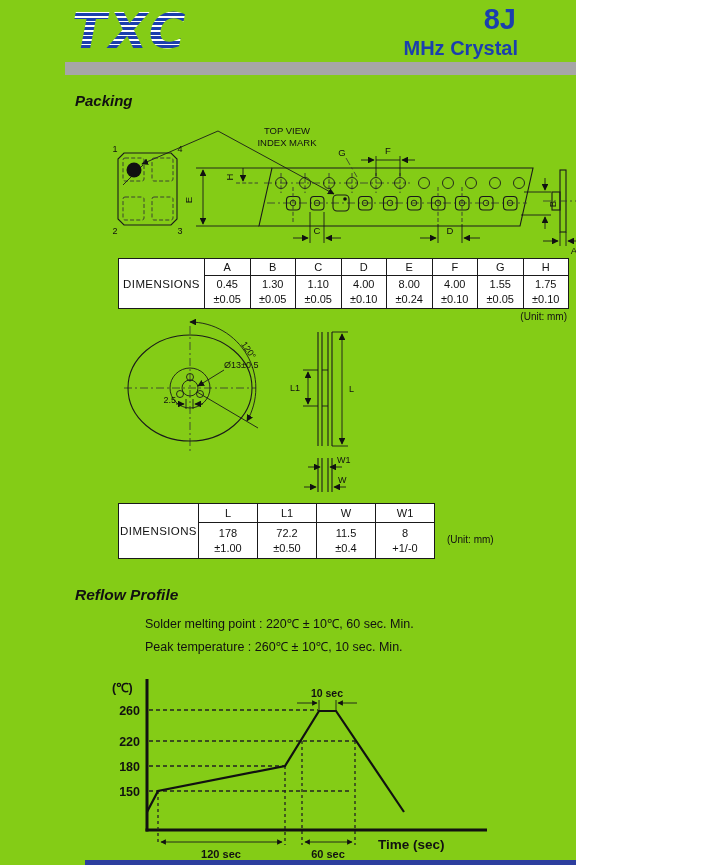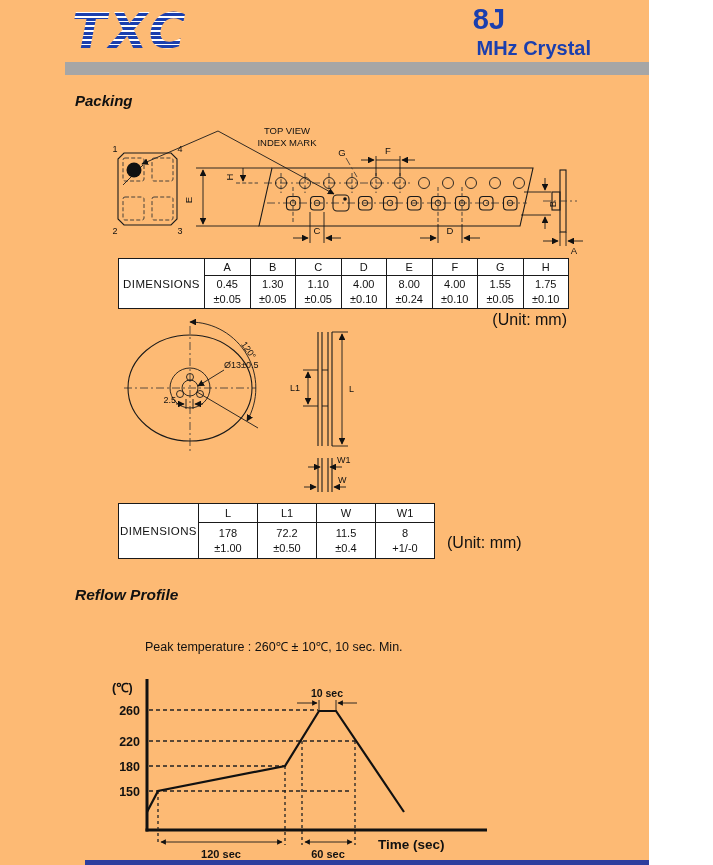--- a/index.html
+++ b/index.html
@@ -1,51 +1,51 @@
 <!DOCTYPE html>
 <html><head>
 <meta charset="utf-8">
 <style>
   html,body { margin:0; padding:0; background:#ffffff; }
   .page {
-    position:relative; width:649px; height:865px; overflow:hidden;
-    background:#fdba74; font-family:"Liberation Sans", sans-serif; color:#111;
+    position:relative; width:576px; height:865px; overflow:hidden;
+    background:#84cc16; font-family:"Liberation Sans", sans-serif; color:#111;
   }
 
   
   .logo {
     position:absolute; left:72px; top:4px;
     font-family:"DejaVu Sans", sans-serif;
     font-size:50px; line-height:54px; font-weight:bold; font-style:italic;
     letter-spacing:3px; color:#1b3fae;
   }
   @supports ((-webkit-background-clip:text) or (background-clip:text)) {
     .logo {
       background-image:repeating-linear-gradient(to bottom,#1b3fae 0px,#1b3fae 3px,#ffffff 3px,#ffffff 4.6px);
       -webkit-background-clip:text; background-clip:text; color:transparent;
     }
   }
-  .product-code { position:absolute; right:60px; top:3px; width:200px; text-align:center;
+  .product-code { position:absolute; right:60px; top:3px; width:200px; text-align:right;
     font-size:29px; font-weight:bold; color:#1b3fae; }
   .product-type { position:absolute; right:58px; top:37px; width:260px; text-align:right;
     font-size:20px; font-weight:bold; color:#1b3fae; }
   .gray-bar { position:absolute; left:65px; top:62px; width:614px; height:13px; background:#a6a6a6; }
   .footer-bar { position:absolute; left:85px; top:860px; width:628px; height:5px; background:#2d3e9e; }
 
   .h1 { position:absolute; font-size:15px; font-weight:bold; color:#111;font-style:italic; }
 
   
   table.dim { position:absolute; border-collapse:collapse; table-layout:fixed;
     font-size:11px; color:#111; background:#fff; }
   table.dim td, table.dim th { border:1.5px solid #1a1a1a; text-align:center; vertical-align:middle;
     padding:0; font-weight:normal; }
   table.dim .rowlabel { font-size:11.5px; letter-spacing:0.4px; }
   table.dim .hdr { height:17px; font-size:11px; }
   table.dim .val { height:33px; line-height:15px;padding-left:25px; }
-  .unit-note { position:absolute; font-size:16px; color:#111; }
+  .unit-note { position:absolute; font-size:10px; color:#111; }
 
   .spec-line { position:absolute; left:145px; font-size:12.5px; color:#111; }
 
   svg { position:absolute; overflow:visible; }
   svg text { font-family:"Liberation Sans", sans-serif; fill:#111; }
   .tl  { stroke:#1a1a1a; stroke-width:1.1; fill:none; }          
   .thin{ stroke:#1a1a1a; stroke-width:0.9; fill:none; }
   .dsh { stroke:#333; stroke-width:0.9; fill:none; stroke-dasharray:4,2.2; }
   .cdl { stroke:#333; stroke-width:0.8; fill:none; stroke-dasharray:8,3,2,3; } 
   .lbl { font-size:9.5px; }
@@ -353,20 +353,21 @@
       <td>
             <div>8</div>
             <div>+1/-0</div>
           </td>
     </tr>
   </tbody>
     </table>
   <div class="unit-note" style="left:447px; top:534px;">(Unit: mm)</div>
 
   <div class="h1" style="left:75px; top:586px; font-size:15.5px;">Reflow Profile</div>
+  <div class="spec-line" style="top:615px;">Solder melting point : 220℃ ± 10℃, 60 sec. Min.</div>
   <div class="spec-line" style="top:638px;">Peak temperature : 260℃ ± 10℃, 10 sec. Min.</div>
 
   <svg style="left:95px; top:668px;" width="420" height="197" viewBox="95 668 420 197">
     <defs>
       <marker id="ah3" viewBox="0 0 10 10" refX="9" refY="5" markerWidth="6" markerHeight="6" orient="auto-start-reverse">
         <path d="M0,0 L10,5 L0,10 z" fill="#111"></path>
       </marker>
     </defs>
 
     <line class="axis" x1="147" y1="679" x2="147" y2="831.5"></line>

